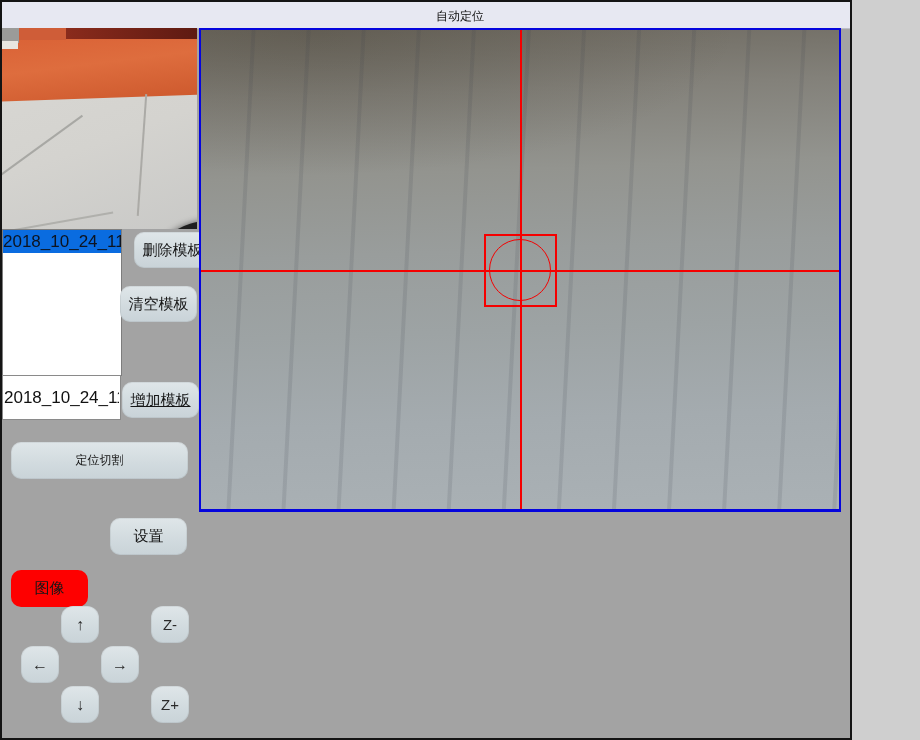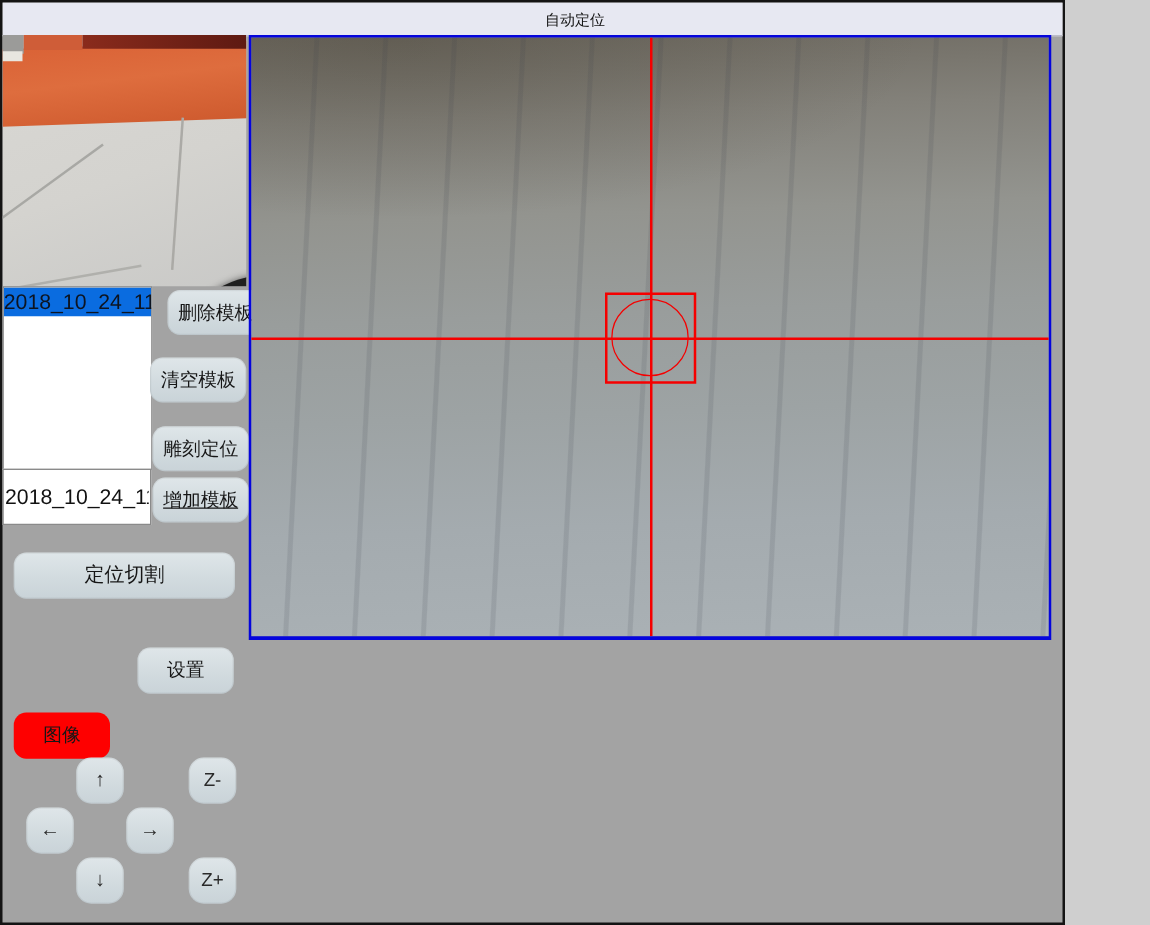--- a/index.html
+++ b/index.html
@@ -38,21 +38,21 @@
     font-family:"Liberation Sans","DejaVu Sans",sans-serif;}
   
   .btn{position:absolute;border:none;border-radius:10px;font-size:15px;color:#161616;
     background:linear-gradient(180deg,#dfe6e9 0%,#d2dbdf 55%,#c9d3d8 100%);
     box-shadow:inset 0 0 0 1px rgba(0,0,0,0.06);
     font-family:"Liberation Sans","DejaVu Sans",sans-serif;cursor:default;}
   .btn-del{left:120px;top:230px;width:77px;height:36px;margin-left:12px;}
   .btn-clr{left:118px;top:284px;width:77px;height:36px;}
   .btn-eng{left:120px;top:339px;width:77px;height:36px;}
   .btn-add{left:120px;top:380px;width:77px;height:36px;text-decoration:underline;}
-  .btn-poscut{left:9px;top:440px;width:177px;height:37px;font-size:16px;}
+  .btn-poscut{left:9px;top:440px;width:177px;height:37px;font-size:12px;}
   .btn-calib{left:9px;top:494px;width:77px;height:37px;}
   .btn-set{left:108px;top:516px;width:77px;height:37px;}
   .btn-img{left:9px;top:568px;width:77px;height:37px;background:#fe0000;box-shadow:none;}
   .btn-match{left:108px;top:549px;width:77px;height:37px;}
   .jog{border-radius:12px;font-size:16px;color:#2a2a2a;}
   .jog-up{left:59px;top:604px;width:38px;height:37px;}
   .jog-zm{left:149px;top:604px;width:38px;height:37px;font-size:15px;}
   .jog-left{left:19px;top:644px;width:38px;height:37px;}
   .jog-right{left:99px;top:644px;width:38px;height:37px;}
   .jog-down{left:59px;top:684px;width:38px;height:37px;}
@@ -96,21 +96,20 @@
   </div>
 
   <div class="listbox">
     <div class="list-item selected">2018_10_24_11</div>
   </div>
 
   <input class="name-input" value="2018_10_24_11" style="">
 
   <button class="btn btn-del">删除模板</button>
   <button class="btn btn-clr">清空模板</button>
-  <button class="btn btn-eng">雕刻定位</button>
   <button class="btn btn-add">增加模板</button>
 
   <button class="btn btn-poscut">定位切割</button>
   <button class="btn btn-set">设置</button>
   <button class="btn btn-img">图像</button>
 
   <button class="btn jog jog-up">↑</button>
   <button class="btn jog jog-zm">Z-</button>
   <button class="btn jog jog-left">←</button>
   <button class="btn jog jog-right">→</button>

